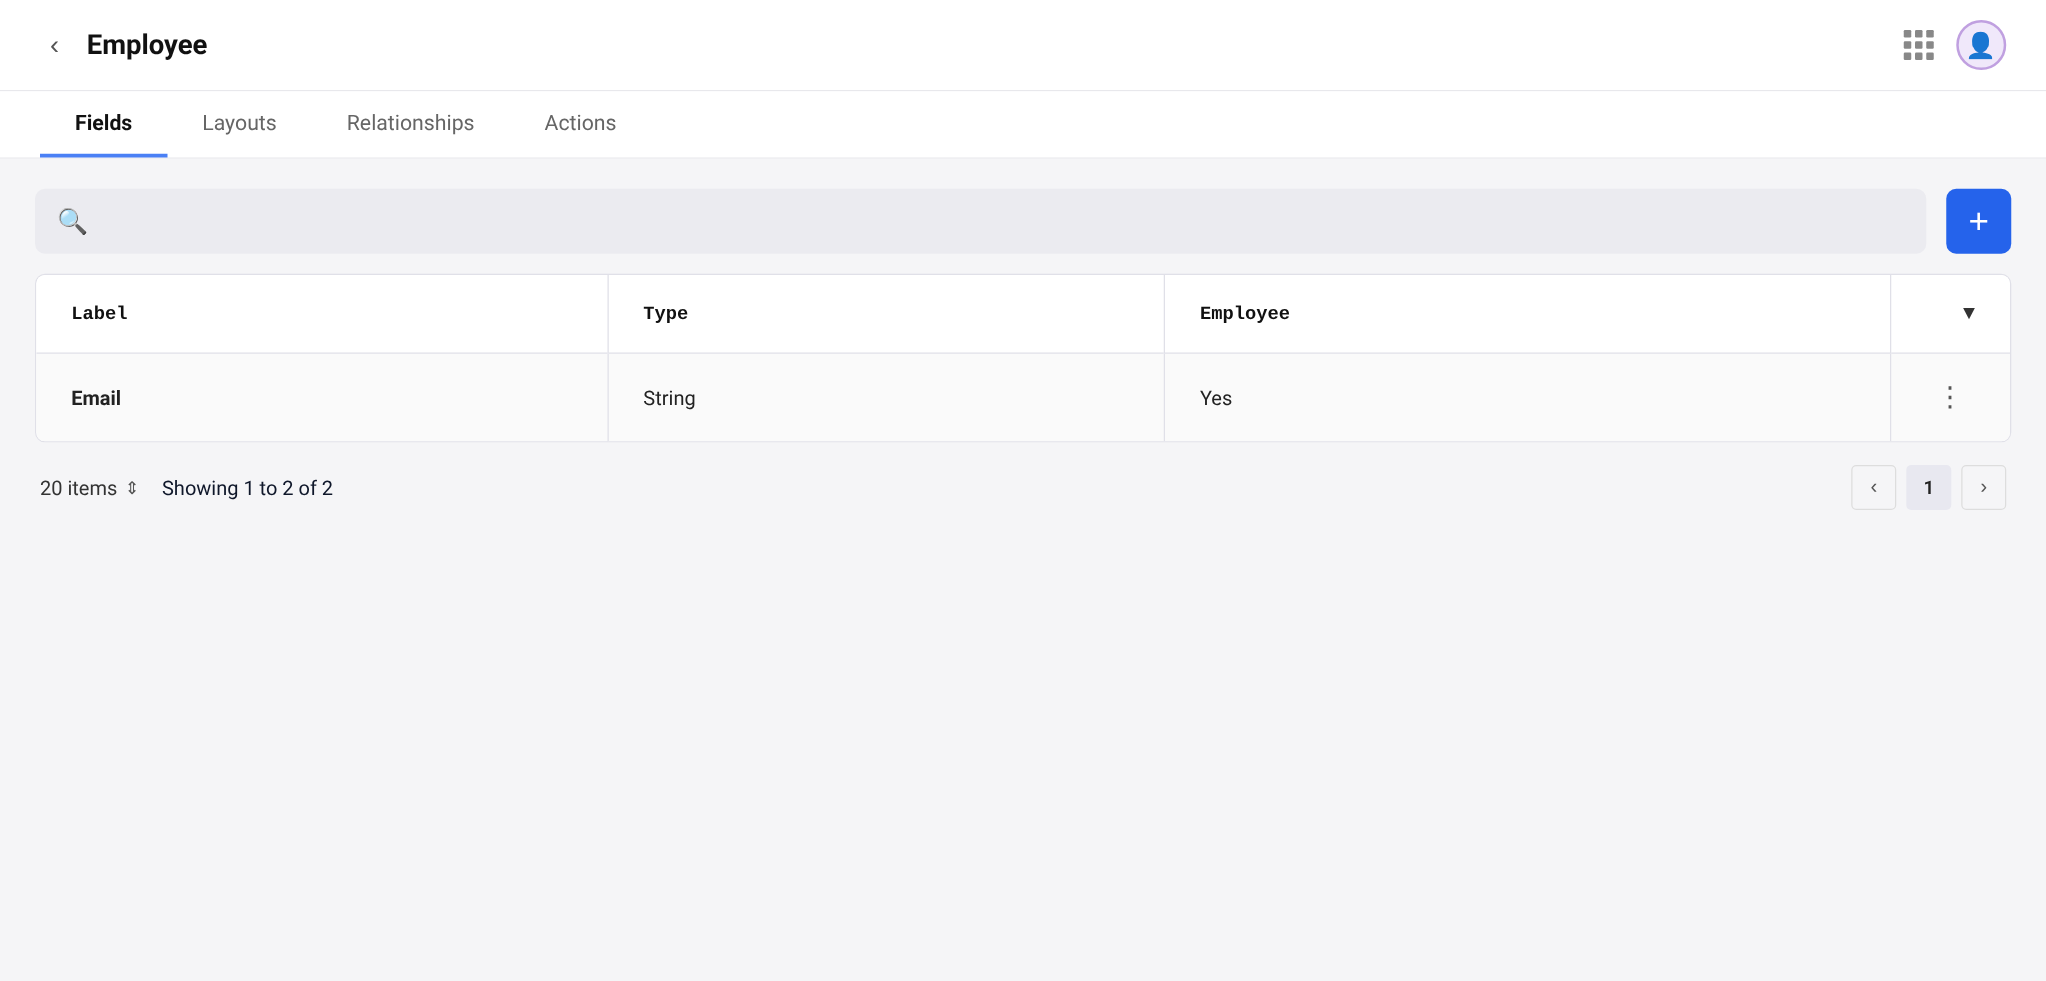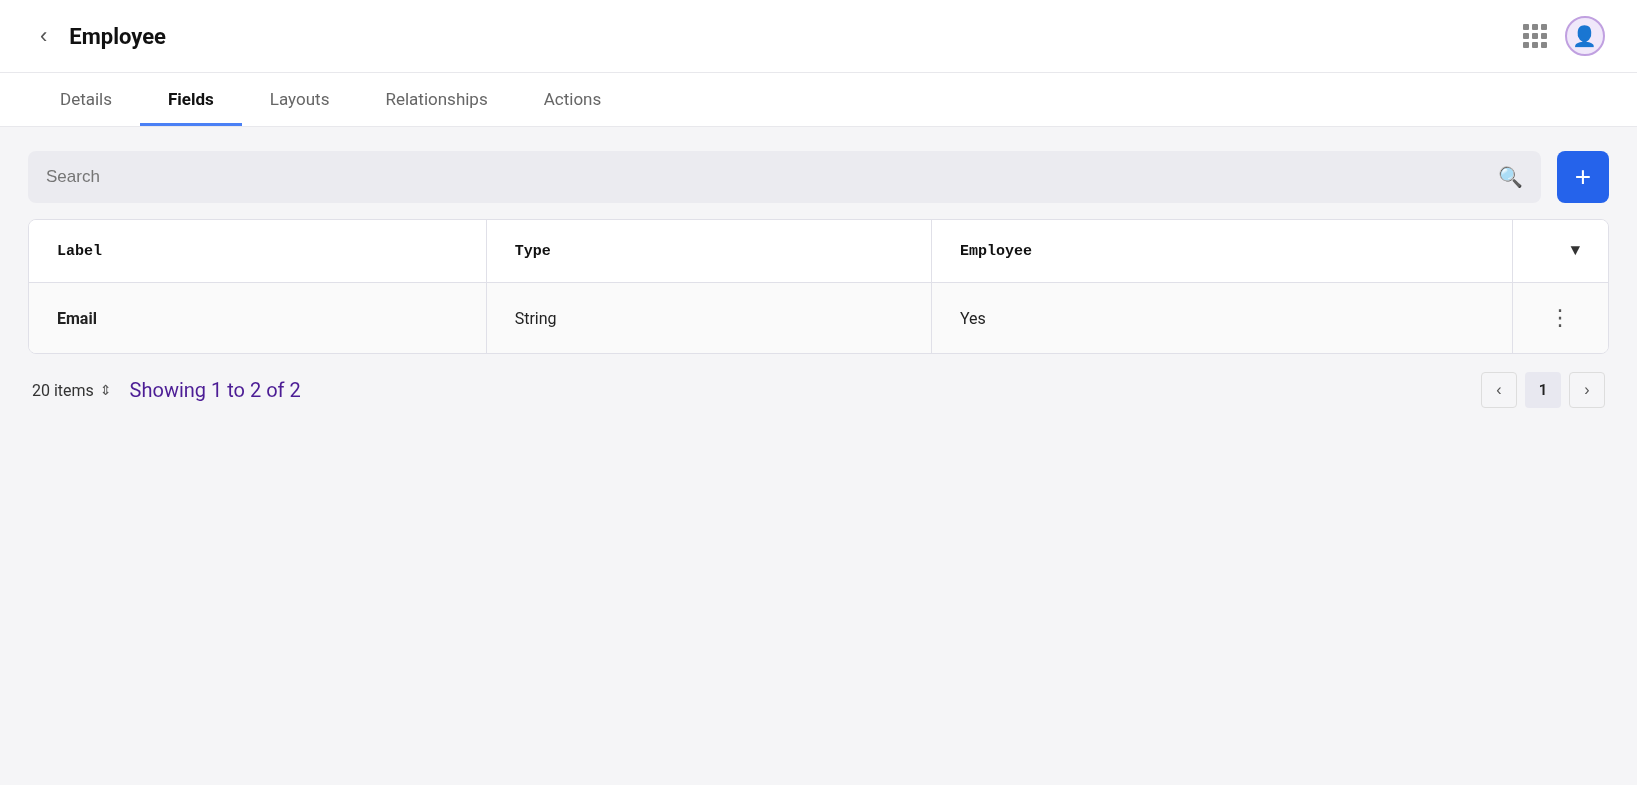--- a/index.html
+++ b/index.html
@@ -224,22 +224,22 @@
       display: flex;
       align-items: center;
       gap: 6px;
       cursor: pointer;
     }
     .items-count .sort-icon {
       font-size: 14px;
       color: #555;
     }
     .showing-text {
-      font-size: 20px;
-      color: #4c1d95;
+      font-size: 16px;
+      color: #0f172a;
     }
     .pagination {
       display: flex;
       align-items: center;
       gap: 8px;
     }
     .page-nav-btn {
       background: none;
       border: 1px solid #ddd;
       border-radius: 4px;
@@ -285,40 +285,36 @@
         <div class="grid-dot"></div>
         <div class="grid-dot"></div>
     </div>
     <div class="avatar-circle">
       <span class="avatar-icon">👤</span>
     </div>
   </div>
 </div>
 
 <div class="tabs-bar">
-  <div class="tab">
-    <span>Details</span>
-  </div>
   <div class="tab active">
     <span>Fields</span>
   </div>
   <div class="tab">
     <span>Layouts</span>
   </div>
   <div class="tab">
     <span>Relationships</span>
   </div>
   <div class="tab">
     <span>Actions</span>
   </div>
 </div>
 
 <div class="search-area">
   <div class="search-input-wrap">
-    <input class="search-input" type="text" placeholder="Search" style="">
     <span class="search-icon-wrap">🔍</span>
   </div>
   <button class="add-btn">
     <span>+</span>
   </button>
 </div>
 
 <div class="table-container">
   <div class="table-wrap">
     <table>

